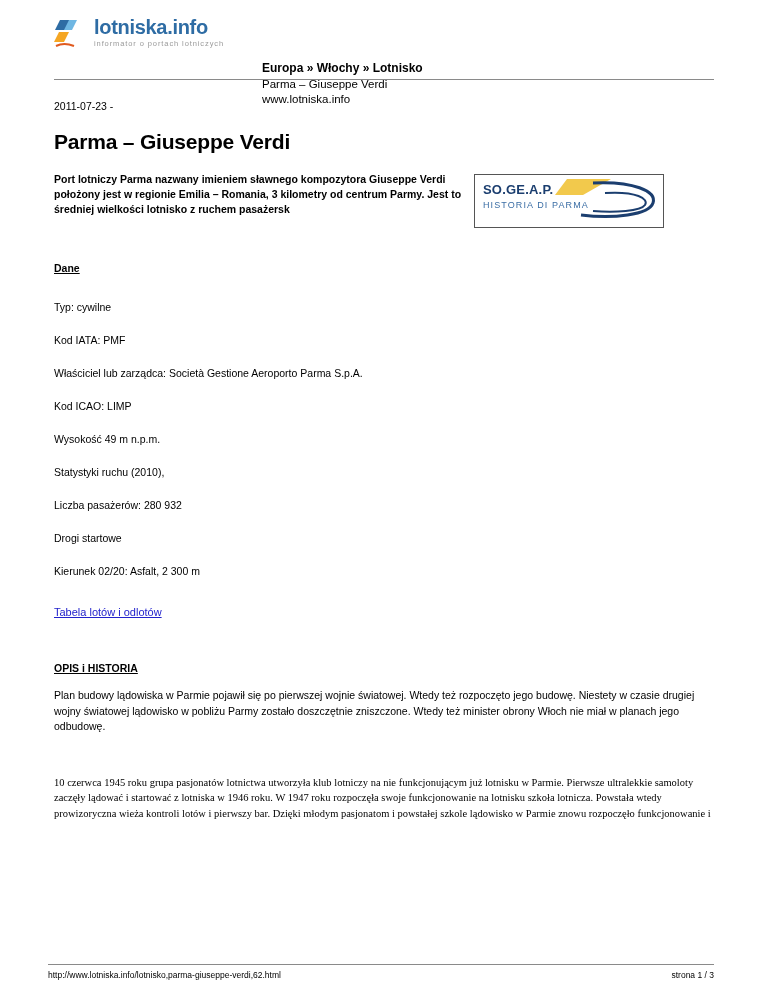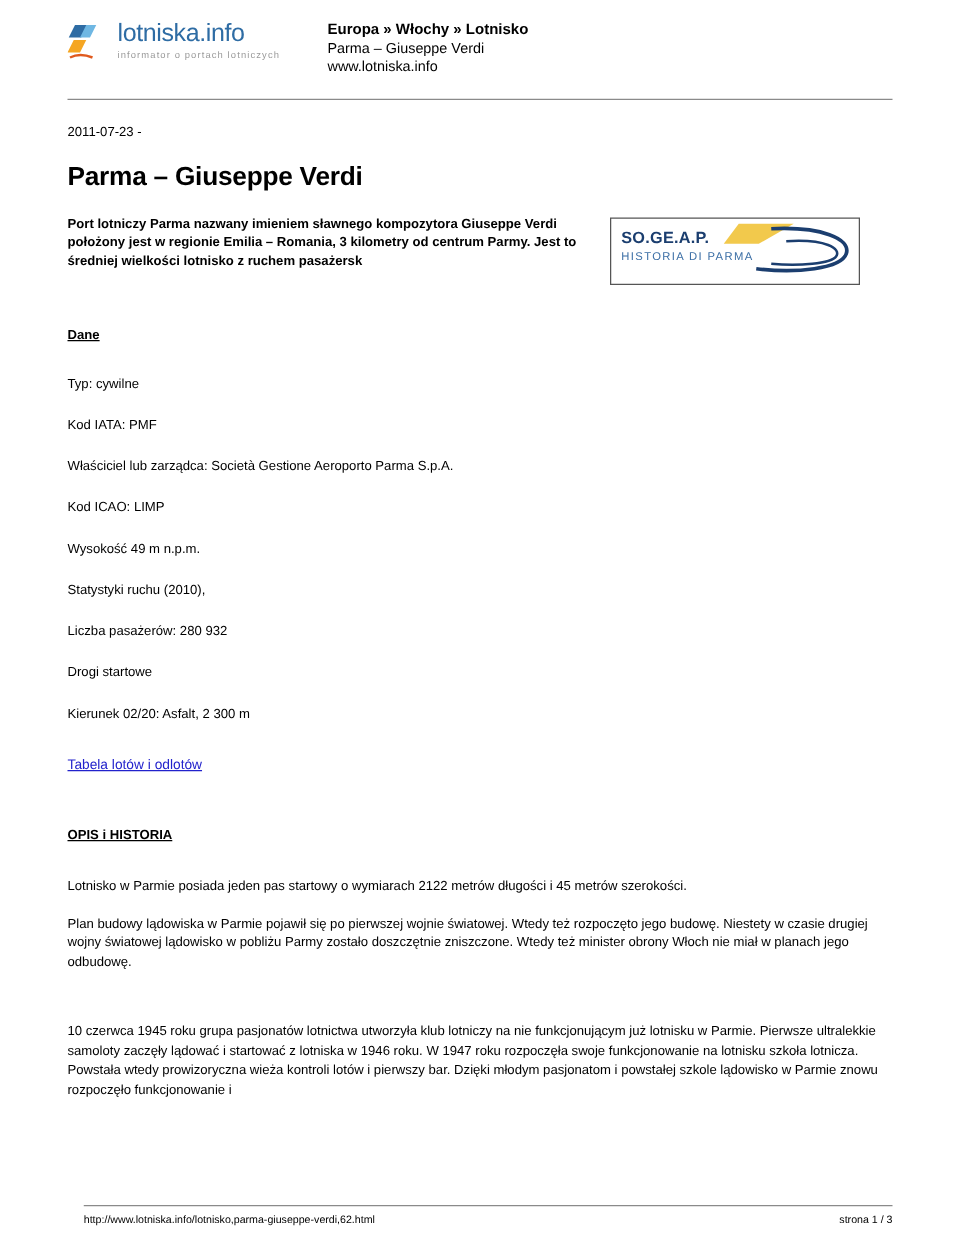--- a/index.html
+++ b/index.html
@@ -43,37 +43,38 @@
     flex: 0 0 34px;
   }
   .logo-mark svg { display: block; }
   .logo-text {
     display: flex;
     flex-direction: column;
     justify-content: center;
   }
   .logo-title {
     font-size: 20px;
-    font-weight: normal;
+    font-weight: bold;
     color: #2e6ca4;
     letter-spacing: -0.3px;
     line-height: 20px;
   }
   .logo-sub {
     font-size: 7.5px;
     color: #9a9a9a;
     letter-spacing: 0.9px;
     line-height: 10px;
     margin-top: 2px;
   }
   .header-right {
     margin-left: 8px;
     font-size: 11.5px;
     line-height: 15.5px;
     color: #000;
+    margin-top: 45px;
   }
   .header-right .crumb {
     font-weight: bold;
     font-size: 12px;
   }
   .rule {
     border: none;
     border-top: 1px solid #8a8a8a;
     margin: 5px 0 0 0;
   }
@@ -97,30 +98,28 @@
     margin-top: 18px;
   }
   .intro-text {
     font-size: 10.5px;
     font-weight: bold;
     line-height: 15px;
     width: 420px;
     flex: 0 0 420px;
   }
   .sogeap-box {
-    margin-left: 14px;
     margin-top: 2px;
     width: 188px;
     height: 52px;
     border: 1px solid #555;
     background: #fff;
     position: relative;
     overflow: hidden;
     flex: 0 0 188px;
-    padding-left: 10px;
   }
   .sogeap-title {
     position: absolute;
     left: 8px;
     top: 7px;
     font-size: 13px;
     font-weight: bold;
     color: #1b3e6f;
     letter-spacing: 0.2px;
   }
@@ -160,26 +159,26 @@
     text-decoration: underline;
     margin-top: 42px;
   }
   .para {
     font-size: 10.5px;
     line-height: 15.5px;
     margin: 0;
   }
   .para-gap-1 { margin-top: 28px; }
   .para-gap-2 { margin-top: 14px; }
-  .para-gap-3 { margin-top: 40px; }
+  .para-gap-3 { margin-top: 40px; font-family: Liberation Serif, serif; }
 
   
   .footer {
     position: absolute;
-    left: 67px;
+    left: 48px;
     right: 54px;
     bottom: 14px;
     margin-top: 12px;
   }
   .footer hr {
     border: none;
     border-top: 1px solid #8a8a8a;
     margin: 0 0 5px 0;
   }
   .footer-row {
@@ -247,21 +246,20 @@
     <p>Liczba pasażerów: 280 932 </p>
     <p>Drogi startowe</p>
     <p>Kierunek 02/20: Asfalt, 2 300 m</p>
   </div>
 
   <div class="link-row">
     <a class="link" href="#">Tabela lotów i odlotów</a>
   </div>
 
   <div class="opis-head">OPIS i HISTORIA</div>
-  <p class="para para-gap-1">Lotnisko w Parmie posiada jeden pas startowy o wymiarach 2122 metrów długości i 45 metrów szerokości.</p>
   <p class="para para-gap-2">Plan budowy lądowiska w Parmie pojawił się po pierwszej wojnie światowej. Wtedy też rozpoczęto jego budowę. Niestety w czasie drugiej wojny światowej lądowisko w pobliżu Parmy zostało doszczętnie zniszczone. Wtedy też minister obrony Włoch nie miał w planach jego odbudowę.</p>
   <p class="para para-gap-3">10 czerwca 1945 roku grupa pasjonatów lotnictwa utworzyła klub lotniczy na nie funkcjonującym już lotnisku w Parmie. Pierwsze ultralekkie samoloty zaczęły lądować i startować z lotniska w 1946 roku. W 1947 roku rozpoczęła swoje funkcjonowanie na lotnisku szkoła lotnicza. Powstała wtedy prowizoryczna wieża kontroli lotów i pierwszy bar. Dzięki młodym pasjonatom i powstałej szkole lądowisko w Parmie znowu rozpoczęło funkcjonowanie i</p>
 
   <div class="footer">
     <hr>
     <div class="footer-row">
       <span>http://www.lotniska.info/lotnisko,parma-giuseppe-verdi,62.html</span>
       <span>strona 1 / 3</span>
     </div>
   </div>

